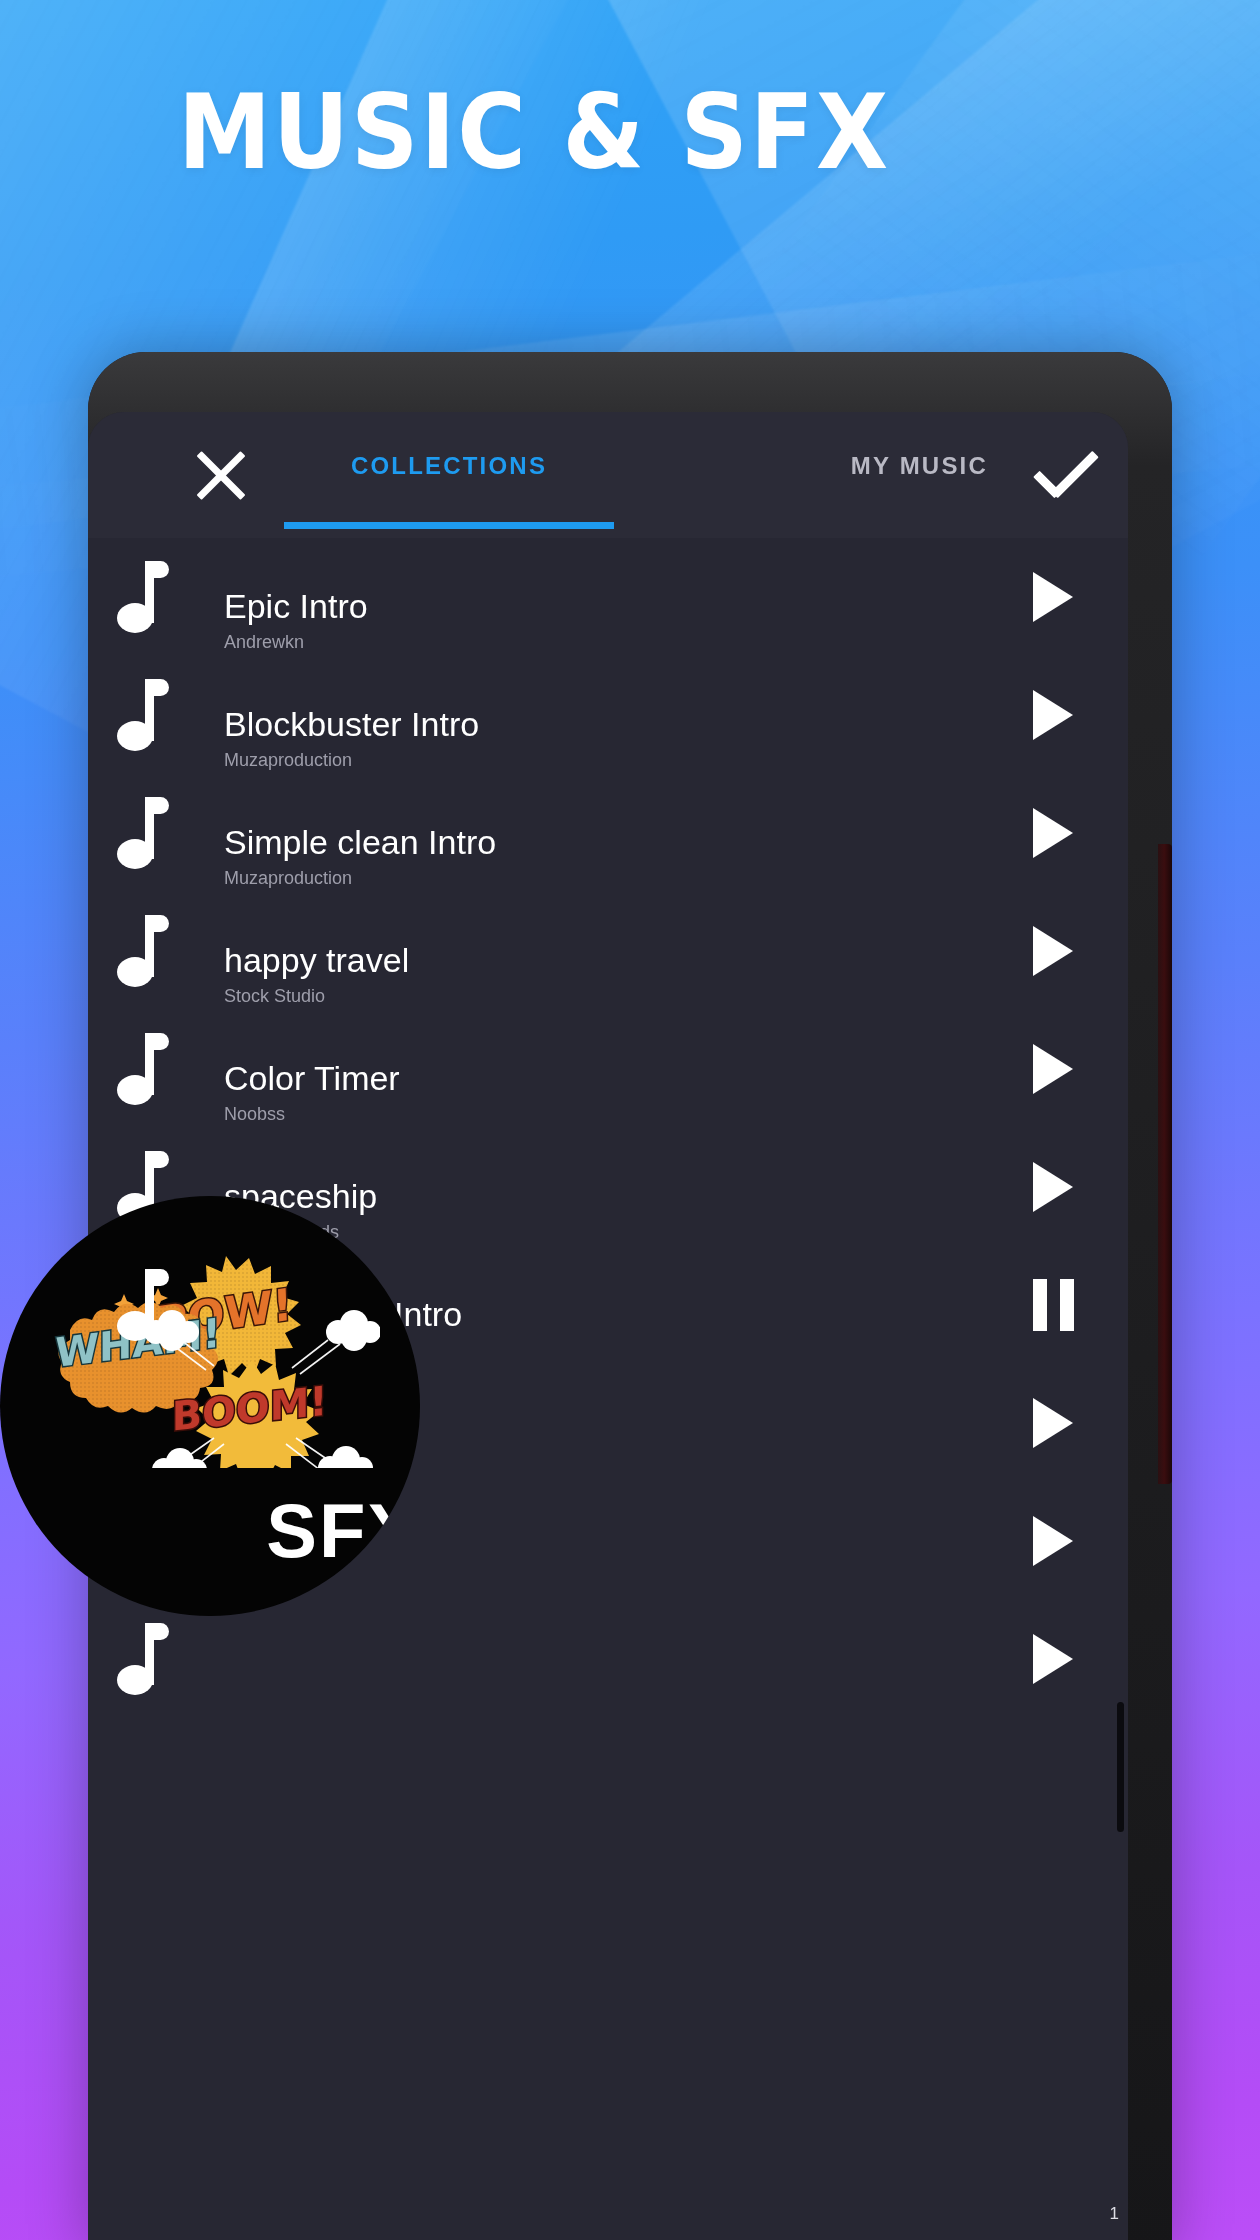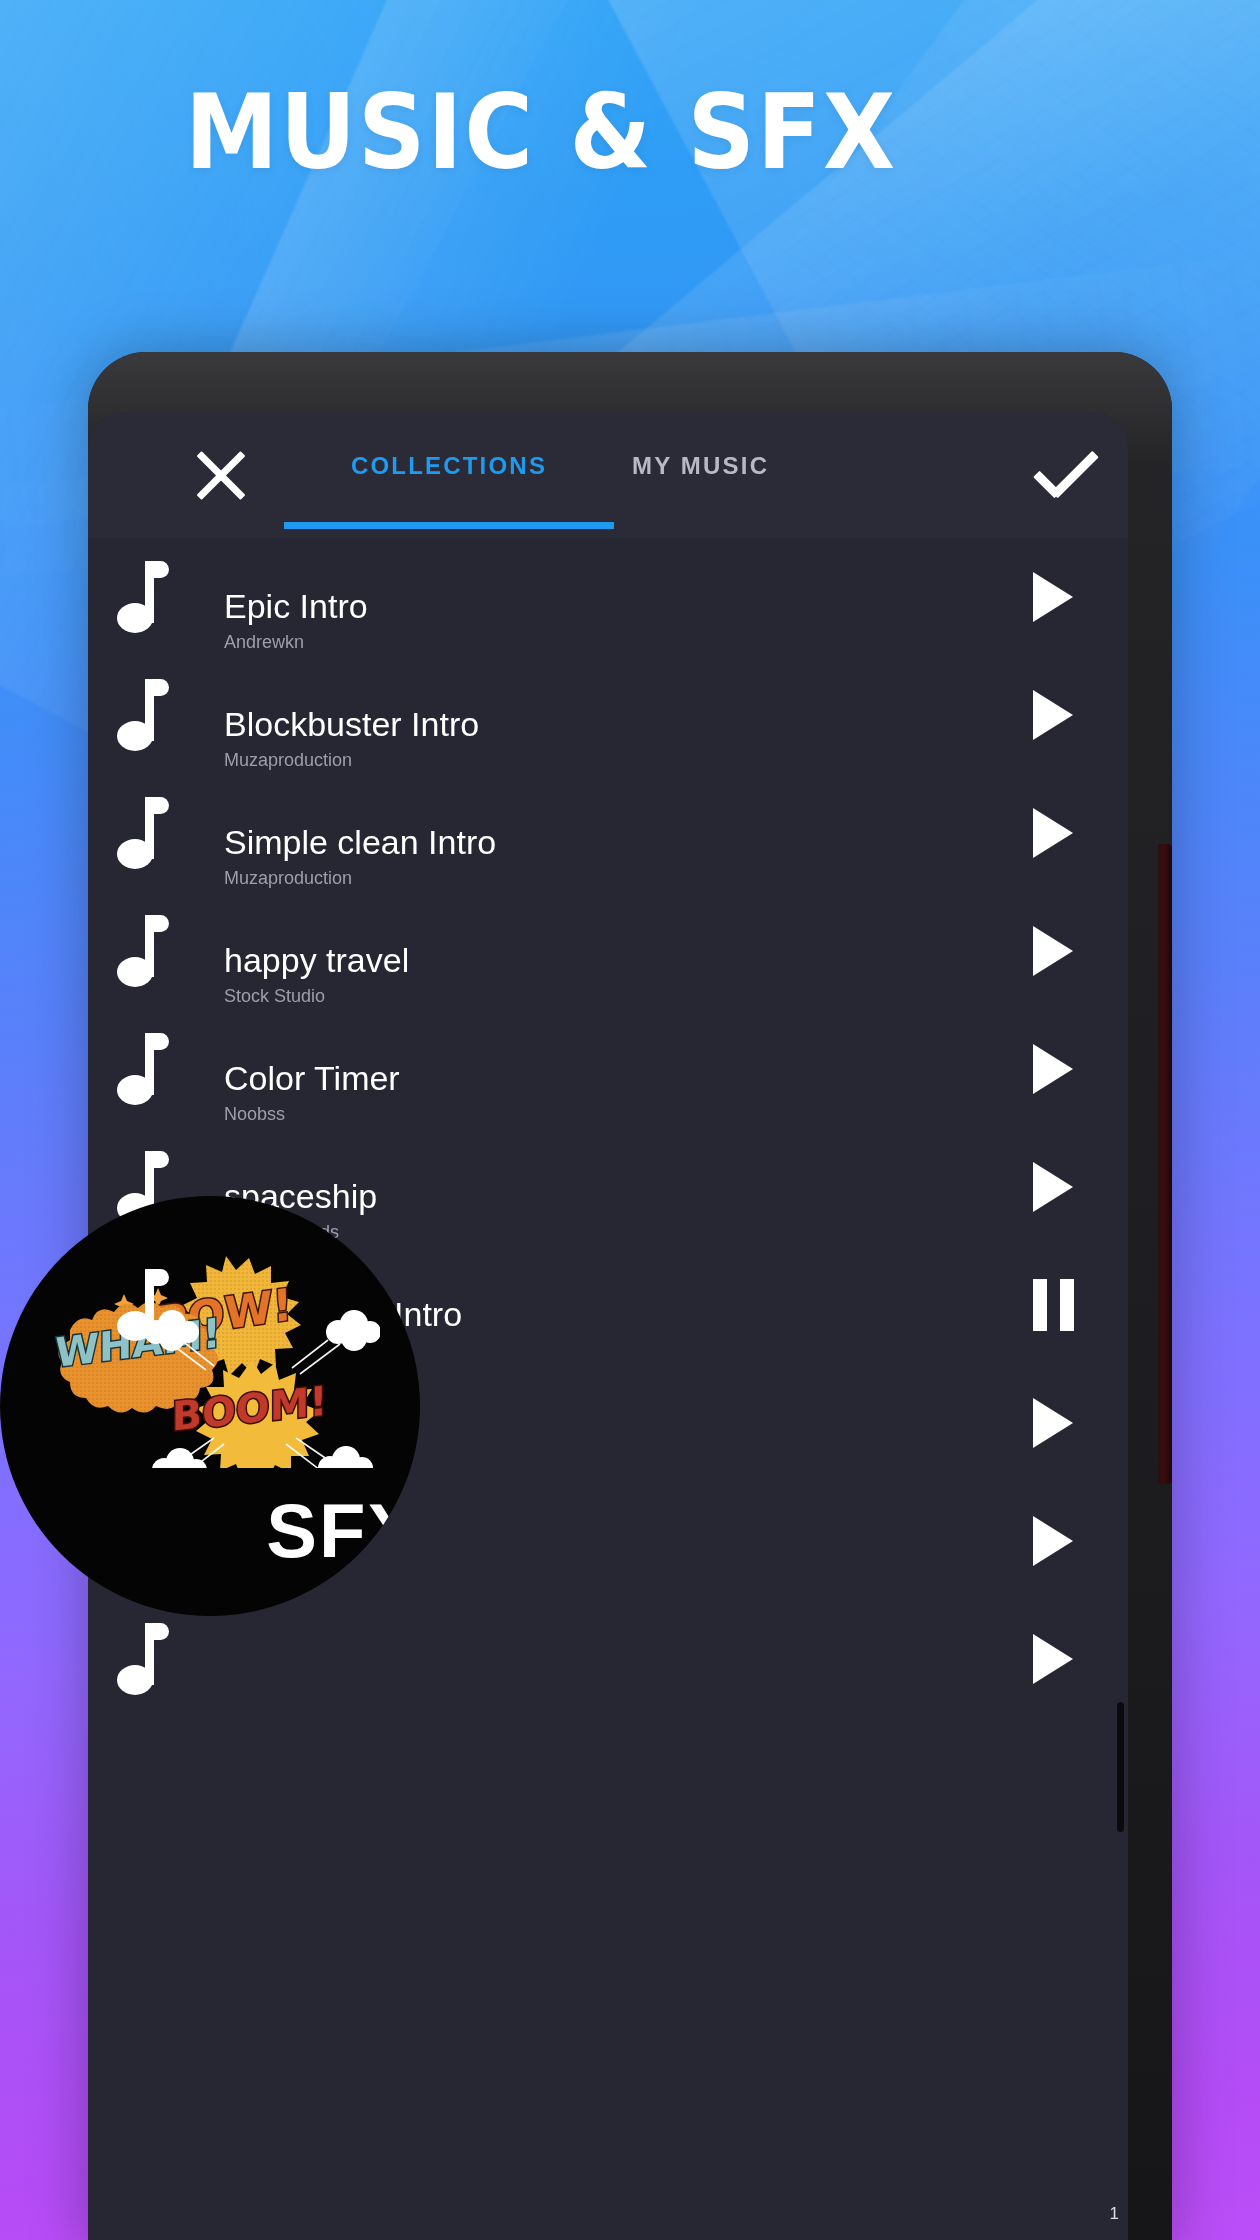--- a/index.html
+++ b/index.html
@@ -38,21 +38,20 @@
   .r7{left:560px;top:60px;width:900px;height:240px;transform:rotate(-40deg);
       background:linear-gradient(180deg,rgba(255,255,255,.10),rgba(255,255,255,0));}
 
   
   #headline{
     position:absolute;left:0;top:80px;width:1068px;text-align:center;
     color:#ffffff;font-size:104px;line-height:1;font-weight:bold;
     letter-spacing:2px;
     font-family:"DejaVu Sans Condensed","Liberation Sans",sans-serif;
     text-shadow:0 2px 10px rgba(0,0,0,.07);
-    margin-left:7px;
   }
 
   
   #phone{
     position:absolute;left:88px;top:352px;width:1084px;height:1900px;
     background:#1c1c1e;border-radius:58px 58px 0 0;
     box-shadow:0 0 60px rgba(0,0,0,.28);
   }
   #phone-inner-bezel{
     position:absolute;left:0;top:0;width:1084px;height:1900px;
@@ -78,21 +77,21 @@
     content:"";position:absolute;left:-2px;top:26px;width:62px;height:7px;
     background:#ffffff;border-radius:1px;
   }
   #close-btn:before{transform:rotate(45deg);}
   #close-btn:after{transform:rotate(-45deg);}
   .tab{
     position:absolute;top:40px;font-size:24px;letter-spacing:2.2px;
     font-weight:bold;cursor:pointer;
   }
   #tab-collections{left:196px;width:330px;text-align:center;color:#1e9bf0;}
-  #tab-mymusic{left:544px;width:330px;text-align:left;color:#b9b9c4;}
+  #tab-mymusic{left:570px;width:330px;text-align:right;color:#b9b9c4;}
   #tab-underline{
     position:absolute;left:196px;top:110px;width:330px;height:7px;background:#1e9bf0;
   }
   #check-btn{
     position:absolute;left:940px;top:34px;width:64px;height:62px;cursor:pointer;
   }
   #check-btn .stroke{position:absolute;background:#fff;border-radius:1px;}
   #check-btn .s1{left:4px;top:34px;width:30px;height:9px;transform:rotate(45deg);}
   #check-btn .s2{left:18px;top:24px;width:58px;height:9px;transform:rotate(-45deg);}
 

